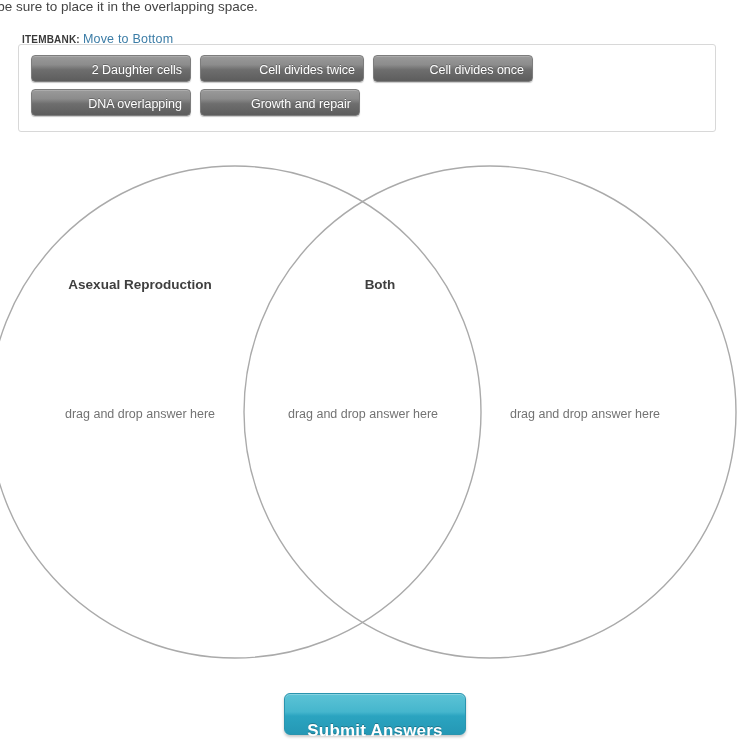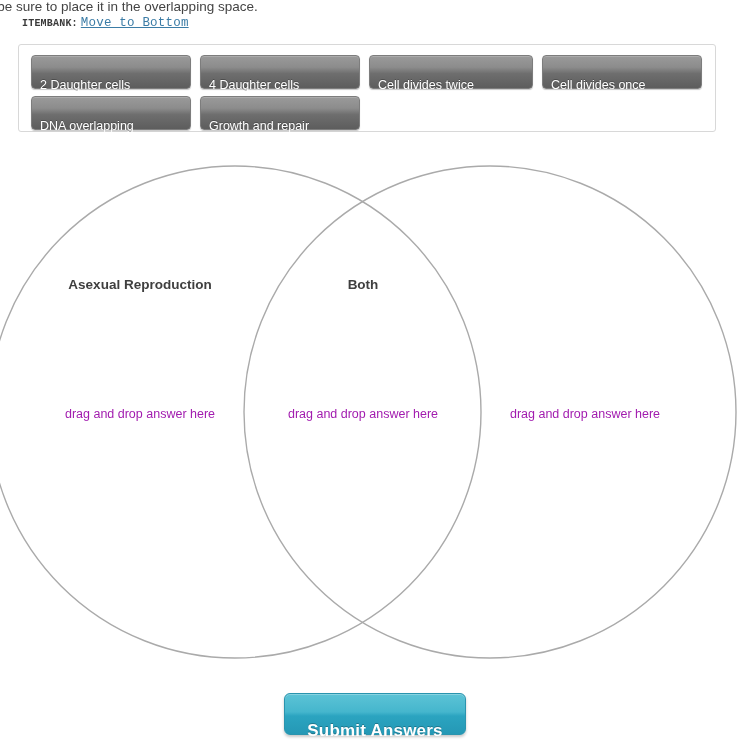--- a/index.html
+++ b/index.html
@@ -32,27 +32,26 @@
     font-size: 13.5px;
     line-height: 18px;
     color: #444;
     white-space: nowrap;
   }
 
   
   .itembank-head {
     position: absolute;
     left: 22px;
-    top: 16px;
+    top: 32px;
     font-size: 10px;
     letter-spacing: 0.2px;
     font-weight: bold;
     color: #3a3a3a;
     white-space: nowrap;
-    font-family: Liberation Mono, monospace;
   }
   .itembank-head .label {
     font-size: 10px;
     font-weight: bold;
     color: #3a3a3a;
   }
   .itembank-head .movelink {
     font-size: 12.5px;
     font-weight: normal;
     color: #3b7ca6;
@@ -82,26 +81,26 @@
   }
 
   .chip {
     height: 27px;
     line-height: 27px;
     border-radius: 4px;
     border: 1px solid #7d7d7d;
     background: linear-gradient(to bottom, #9a9a9a 0%, #8c8c8c 35%, #6e6e6e 55%, #5d5d5d 100%);
     color: #ffffff;
     font-size: 12.5px;
-    text-align: left;
+    text-align: right;
     box-shadow: 0 1px 1px rgba(0,0,0,0.22), inset 0 1px 0 rgba(255,255,255,0.18);
     cursor: move;
     user-select: none;
     box-sizing: border-box;
-    padding: 16px 8px;
+    padding: 1px 8px;
     text-shadow: 0 -1px 0 rgba(0,0,0,0.25);
   }
   .chip.w1 { width: 160px; }
   .chip.w2 { width: 160px; }
   .chip.w3 { width: 160px; }
   .chip.w4 { width: 164px; }
 
   
   .venn-stage {
     position: absolute;
@@ -123,30 +122,30 @@
     position: absolute;
     font-size: 13.5px;
     font-weight: bold;
     color: #3f3f3f;
     text-align: center;
     white-space: nowrap;
   }
   .region-drop {
     position: absolute;
     font-size: 12.5px;
-    color: #a21caf;
+    color: #737373;
     text-align: center;
     white-space: nowrap;
   }
 
   
   .pos-left-title  { left: 46px;  top: 137px; width: 188px; }
   .pos-left-drop   { left: 46px;  top: 267px; width: 188px; }
   
-  .pos-both-title  { left: 283px; top: 137px; width: 160px; }
+  .pos-both-title  { left: 300px; top: 137px; width: 160px; }
   .pos-both-drop   { left: 283px; top: 267px; width: 160px; }
   
   .pos-right-title { left: 491px; top: 137px; width: 188px; }
   .pos-right-drop  { left: 491px; top: 267px; width: 188px; }
 
   
   .submit-wrap {
     position: absolute;
     left: 0;
     top: 693px;
@@ -178,21 +177,20 @@
 
   <div class="instruction">ory, be sure to place it in the overlapping space.</div>
 
   <div class="itembank-head">
     <span class="label">ITEMBANK:</span><a class="movelink">Move to Bottom</a>
   </div>
 
   <div class="itembank-box">
     <div class="itembank-row">
       <div class="chip w1">2 Daughter cells</div>
-      <div class="chip w2">4 Daughter cells</div>
       <div class="chip w4">Cell divides twice</div>
       <div class="chip w3">Cell divides once</div>
     </div>
     <div class="itembank-row">
       <div class="chip w1">DNA overlapping</div>
       <div class="chip w2">Growth and repair</div>
     </div>
   </div>
 
   <div class="venn-stage">

